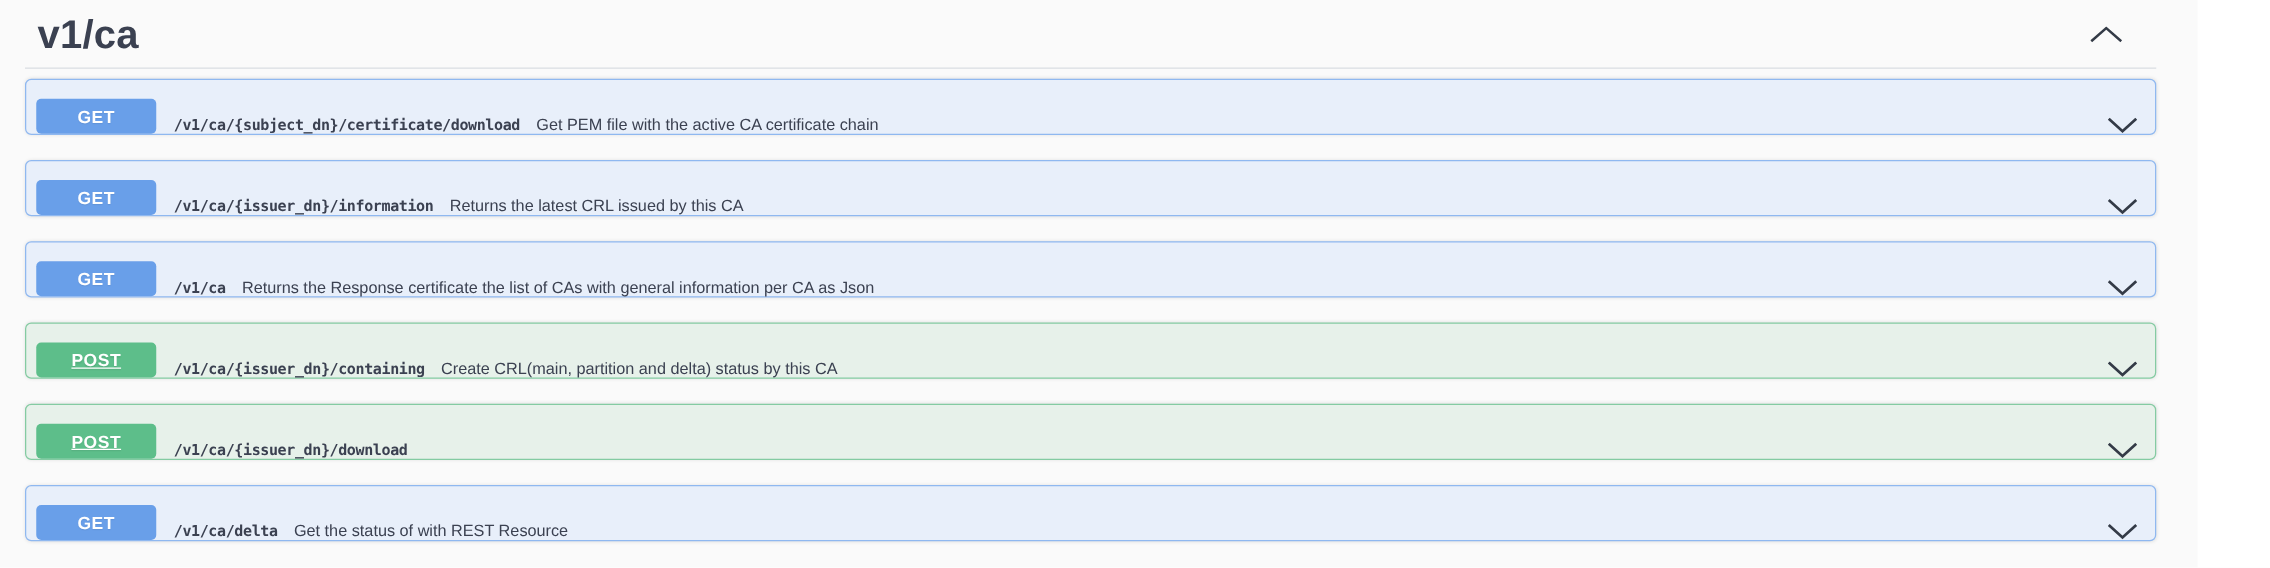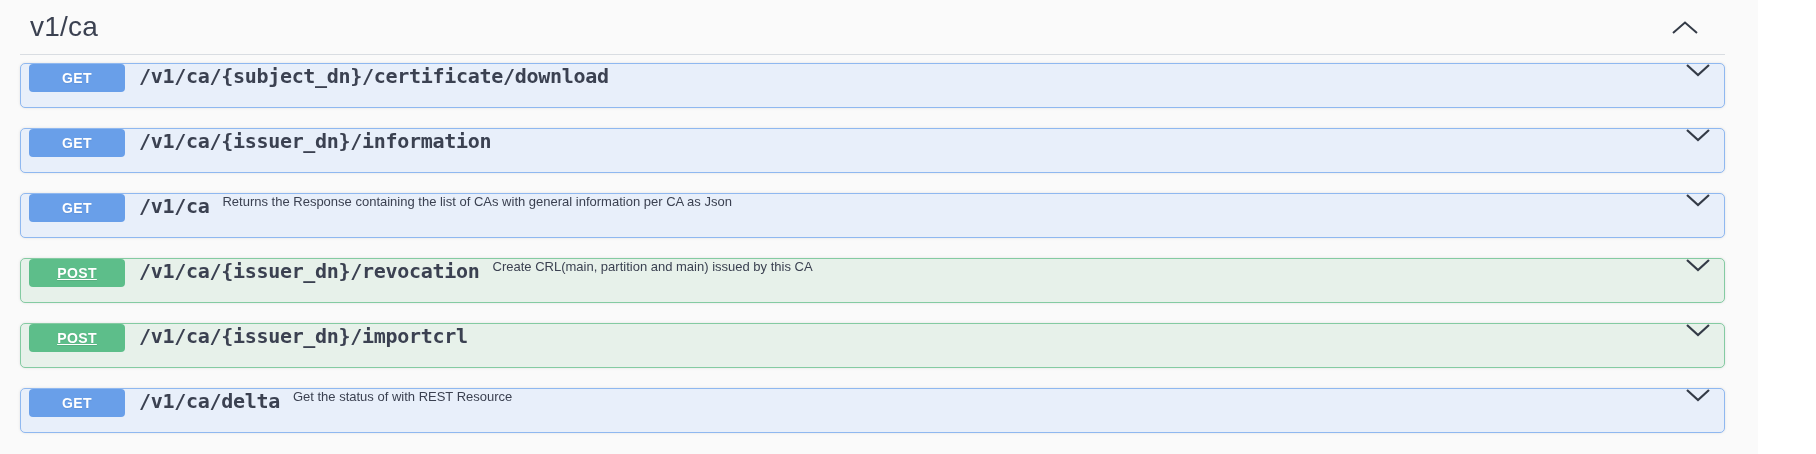--- a/index.html
+++ b/index.html
@@ -1,34 +1,34 @@
 <!DOCTYPE html>
 <html style="--page-bg: #fafafa; --text: #3b4151; --get-badge: #699fe9; --get-row-bg: #e8effa; --get-row-border: #8fb8f0; --post-badge: #5dbe8a; --post-row-bg: #e7f1ea; --post-row-border: #84cba2;"><head>
 <meta charset="utf-8">
 <style>
   * { margin:0; padding:0; box-sizing:border-box; }
   html,body { width:1816px; height:454px; background:#ffffff; font-family:"Liberation Sans",sans-serif; }
   .swagger-container { position:absolute; top:0; left:0; width:1758px; height:454px; background:var(--page-bg,#fafafa); overflow:hidden; }
   .section { margin-left:20px; width:1705px; }
 
   .section-header { display:flex; align-items:center; height:55px; border-bottom:1px solid #d9dde2; cursor:pointer; }
-  .section-title { font-size:28px; font-weight:normal; color:var(--text,#3b4151); padding-left:10px; letter-spacing:.2px; }
+  .section-title { font-size:32px; font-weight:bold; color:var(--text,#3b4151); padding-left:10px; letter-spacing:.2px; }
   .header-spacer { flex:1; }
   .collapse-btn { background:none; border:none; padding:0 27px 0 0; cursor:pointer; display:flex; align-items:center; }
 
   .opblock-list { padding-top:8px; }
-  .opblock { display:flex; align-items:flex-start; height:45px; border-radius:5px; margin-bottom:20px; padding:0 12px 0 8px; box-shadow:0 0 3px rgba(0,0,0,.10); cursor:pointer; }
+  .opblock { display:flex; align-items:flex-end; height:45px; border-radius:5px; margin-bottom:20px; padding:0 12px 0 8px; box-shadow:0 0 3px rgba(0,0,0,.10); cursor:pointer; }
   .opblock.get  { background:var(--get-row-bg,#e8effa);  border:1px solid var(--get-row-border,#8fb8f0); }
   .opblock.post { background:var(--post-row-bg,#e7f1ea); border:1px solid var(--post-row-border,#84cba2); }
 
   .method-badge { min-width:96px; height:28px; line-height:28px; text-align:center; border-radius:4px; color:#fff; font-weight:bold; font-size:14px; letter-spacing:.4px; text-shadow:0 1px 1px rgba(0,0,0,.08); }
   .get  .method-badge { background:var(--get-badge,#699fe9); }
   .post .method-badge { background:var(--post-badge,#5dbe8a);text-decoration:underline; }
 
-  .path { margin-left:14px; font-family:"DejaVu Sans Mono",monospace; font-weight:bold; font-size:20px; color:var(--text,#3b4151); letter-spacing:-.3px; white-space:nowrap; }
+  .path { margin-left:14px; font-family:"DejaVu Sans Mono",monospace; font-weight:bold; font-size:12px; color:var(--text,#3b4151); letter-spacing:-.3px; white-space:nowrap; }
   .desc { margin-left:13px; font-size:13px; color:var(--text,#3b4151); white-space:nowrap; }
   .spacer { flex:1; }
   .expand-btn { background:none; border:none; padding:0 2px; cursor:pointer; display:flex; align-items:center; }
   .chev { display:block; }
 </style>
 </head>
 <body>
 
 <div class="swagger-container">
   <div class="section">
@@ -40,66 +40,68 @@
         <svg class="chev" width="26" height="13" viewBox="0 0 26 13">
           <polyline points="1,12 13,1.5 25,12" fill="none" stroke="#343b47" stroke-width="2"></polyline>
         </svg>
       </button>
     </div>
 
     <div class="opblock-list">
   <div class="opblock get">
     <span class="method-badge">GET</span>
     <span class="path">/v1/ca/{subject_dn}/certificate/download</span>
+    <span class="desc">Get PEM file with the active CA certificate chain</span>
     <span class="spacer"></span>
     <button class="expand-btn" aria-label="Expand operation">
       <svg class="chev" width="24" height="13" viewBox="0 0 24 13">
         <polyline points="1,1 12,11 23,1" fill="none" stroke="#343b47" stroke-width="2.2"></polyline>
       </svg>
     </button>
   </div>
 
   <div class="opblock get">
     <span class="method-badge">GET</span>
     <span class="path">/v1/ca/{issuer_dn}/information</span>
+    <span class="desc">Returns the latest CRL issued by this CA</span>
     <span class="spacer"></span>
     <button class="expand-btn" aria-label="Expand operation">
       <svg class="chev" width="24" height="13" viewBox="0 0 24 13">
         <polyline points="1,1 12,11 23,1" fill="none" stroke="#343b47" stroke-width="2.2"></polyline>
       </svg>
     </button>
   </div>
 
   <div class="opblock get">
     <span class="method-badge">GET</span>
     <span class="path">/v1/ca</span>
-    <span class="desc">Returns the Response containing the list of CAs with general information per CA as Json</span>
+    <span class="desc">Returns the Response certificate the list of CAs with general information per CA as Json</span>
     <span class="spacer"></span>
     <button class="expand-btn" aria-label="Expand operation">
       <svg class="chev" width="24" height="13" viewBox="0 0 24 13">
         <polyline points="1,1 12,11 23,1" fill="none" stroke="#343b47" stroke-width="2.2"></polyline>
       </svg>
     </button>
   </div>
 
   <div class="opblock post">
     <span class="method-badge">POST</span>
-    <span class="path">/v1/ca/{issuer_dn}/revocation</span>
-    <span class="desc">Create CRL(main, partition and main) issued by this CA</span>
+    <span class="path">/v1/ca/{issuer_dn}/containing</span>
+    <span class="desc">Create CRL(main, partition and delta) status by this CA</span>
     <span class="spacer"></span>
     <button class="expand-btn" aria-label="Expand operation">
       <svg class="chev" width="24" height="13" viewBox="0 0 24 13">
         <polyline points="1,1 12,11 23,1" fill="none" stroke="#343b47" stroke-width="2.2"></polyline>
       </svg>
     </button>
   </div>
 
   <div class="opblock post">
     <span class="method-badge">POST</span>
-    <span class="path">/v1/ca/{issuer_dn}/importcrl</span>
+    <span class="path">/v1/ca/{issuer_dn}/download</span>
     <span class="spacer"></span>
     <button class="expand-btn" aria-label="Expand operation">
       <svg class="chev" width="24" height="13" viewBox="0 0 24 13">
         <polyline points="1,1 12,11 23,1" fill="none" stroke="#343b47" stroke-width="2.2"></polyline>
       </svg>
     </button>
   </div>
 
   <div class="opblock get">
     <span class="method-badge">GET</span>

